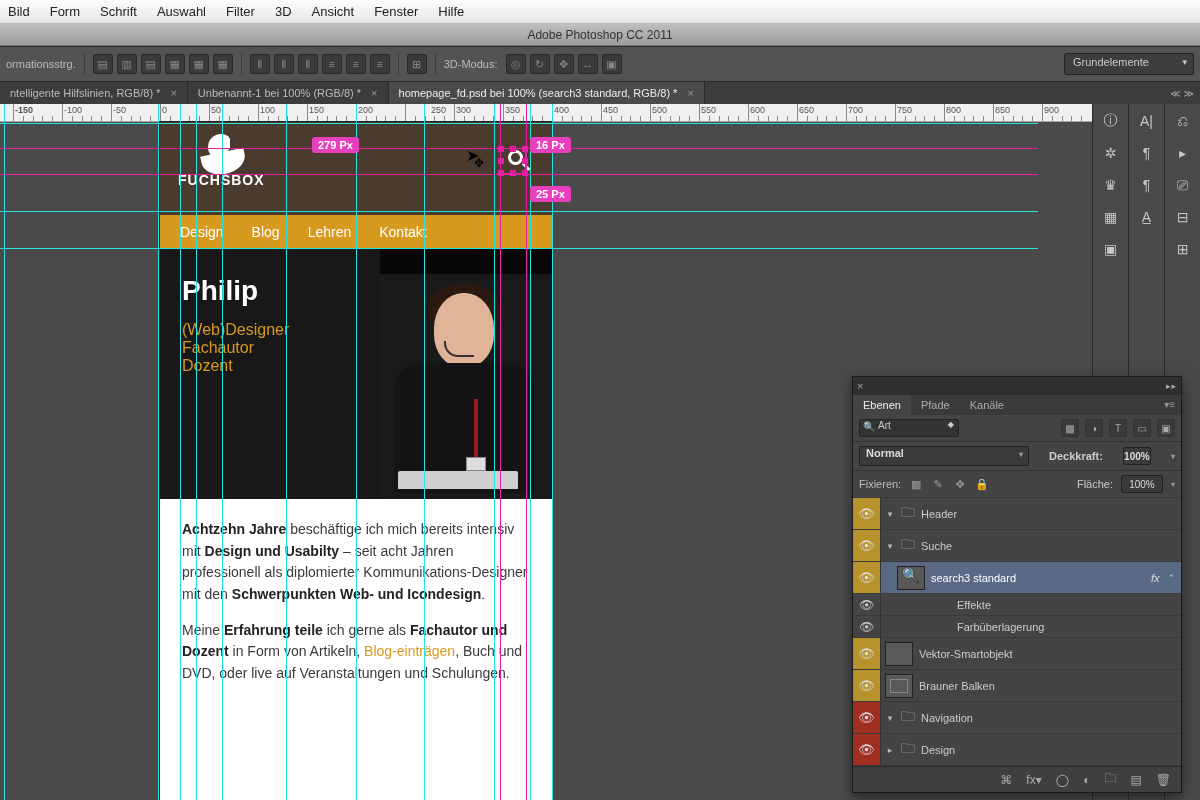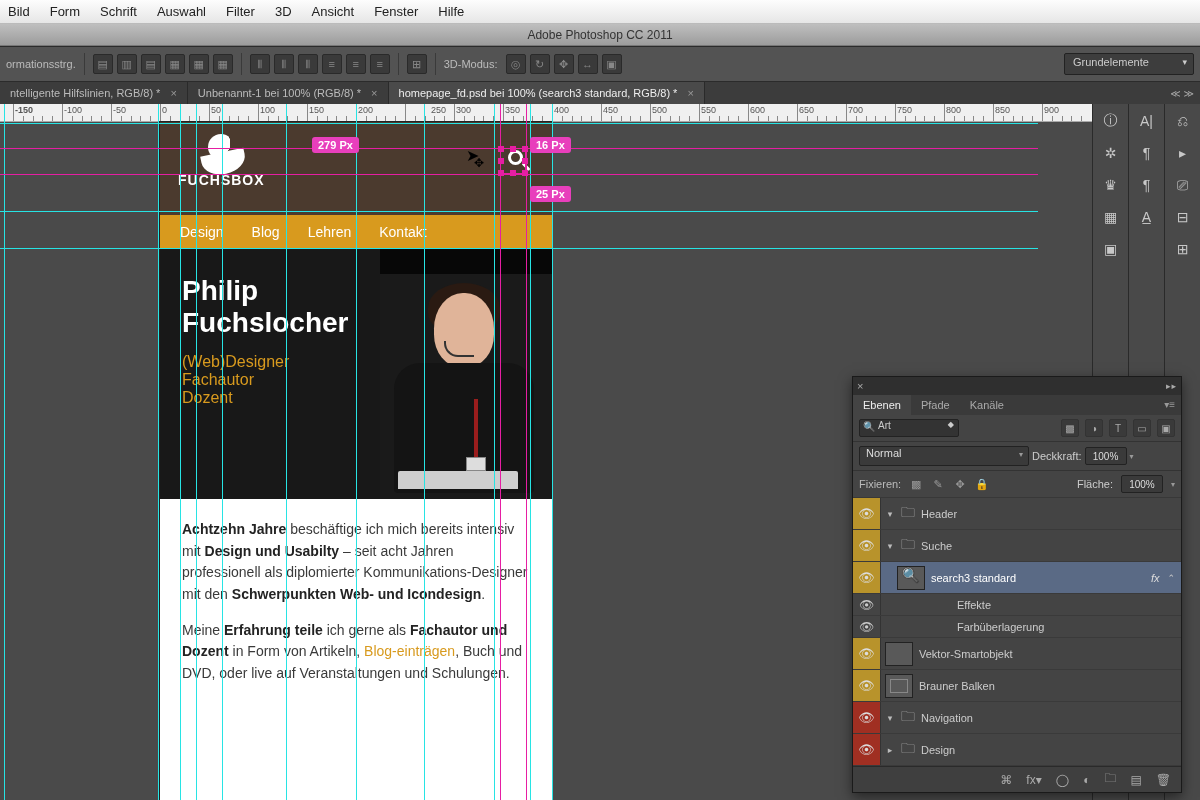--- a/index.html
+++ b/index.html
@@ -46,21 +46,21 @@
   .lp-titlebar .x { color:#aaa; font-size:11px; }
   .lp-titlebar .menu { margin-left:auto; color:#aaa; letter-spacing:1px; font-size:9px; }
   .lp-tabs { display:flex; background:#3a3a3a; }
   .lp-tab { padding:4px 10px; color:#aaa; }
   .lp-tab.active { background:#444; color:#eee; }
   .lp-menu-icn { margin-left:auto; padding:4px 6px; color:#999; font-size:10px; }
   .lp-filt { display:flex; align-items:center; gap:6px; padding:4px 6px; background:#444; border-bottom:1px solid #333; }
   .lp-filt .search { flex:0 0 100px; height:18px; background:#333; border:1px solid #222; border-radius:2px; color:#ccc; font-size:10px; padding:0 4px 0 18px; position:relative; }
   .lp-filt .search::before { content:"🔍"; position:absolute; left:3px; top:1px; font-size:10px; color:#888; }
   .lp-filt .ficon { width:18px; height:18px; border:1px solid #333; background:#3a3a3a; border-radius:2px; display:flex; align-items:center; justify-content:center; font-size:10px; color:#aaa; }
-  .lp-row2 { display:flex; align-items:center; gap:3px; padding:4px 6px; border-bottom:1px solid #333; }
+  .lp-row2 { display:flex; align-items:center; gap:20px; padding:4px 6px; border-bottom:1px solid #333;font-weight:bold; }
   .lp-select { height:20px; background:#3a3a3a; border:1px solid #222; border-radius:2px; color:#ddd; font-size:11px; padding:0 18px 0 6px; position:relative; flex:0 0 170px; }
   .lp-select::after { content:"▾"; position:absolute; right:5px; top:3px; font-size:8px; color:#999; }
   .lp-label { color:#ccc; }
   .lp-pct { width:42px; height:18px; background:#3a3a3a; border:1px solid #222; color:#ddd; font-size:10px; text-align:center; display:inline-flex; align-items:center; justify-content:center; border-radius:2px; }
   .lp-row3 { display:flex; align-items:center; gap:8px; padding:4px 6px; border-bottom:1px solid #383838; color:#bbb; }
   .lp-row3 .lock-icn { width:14px; height:14px; color:#999; font-size:11px; display:inline-flex; align-items:center; justify-content:center; }
   .lp-row3 .sp { flex:1; }
 
   .layer-tree { max-height:340px; overflow:hidden; }
   .layer { display:flex; align-items:center; height:32px; border-bottom:1px solid #3a3a3a; }
@@ -410,21 +410,21 @@
       </div>
     </div>
     <div class="cv-nav">
       <span>Design</span>
       <span>Blog</span>
       <span>Lehren</span>
       <span>Kontakt</span>
     </div>
     <div class="cv-dark">
       <div class="txt">
-        <h1><span>Philip</span><br><span>Fuchslocher</span></h1>
+        <h1><span>Philip</span><br></h1>
         <div class="cv-roles">
           <div>(Web)Designer</div>
           <div>Fachautor</div>
           <div>Dozent</div>
         </div>
       </div>
       <div class="img">
         <div class="person">
           <div class="hair"></div>
             <div class="head"></div>

